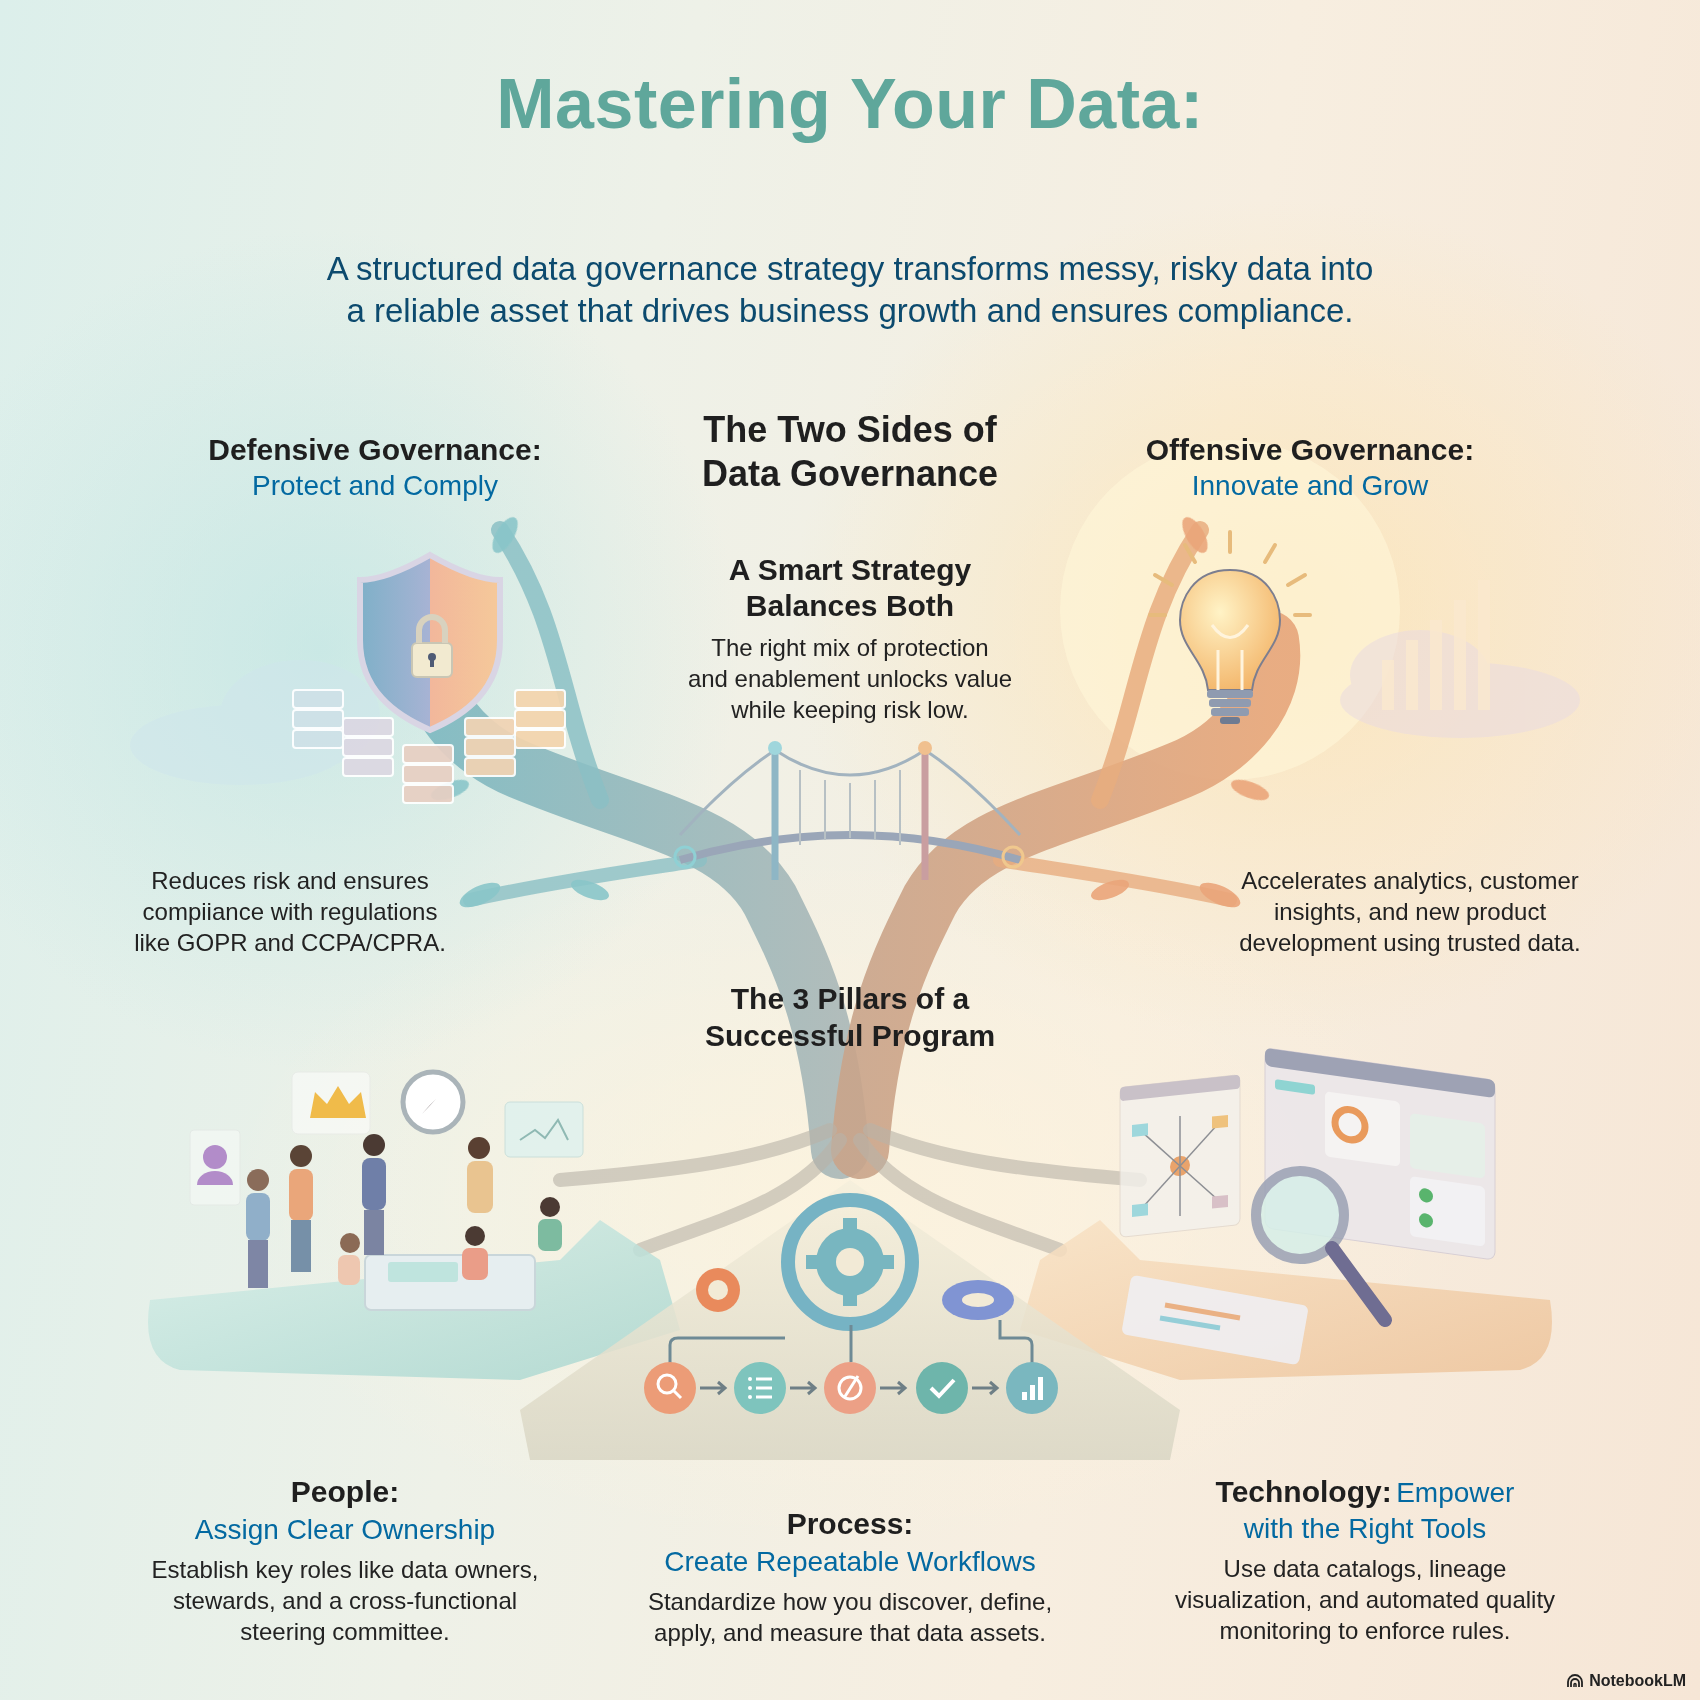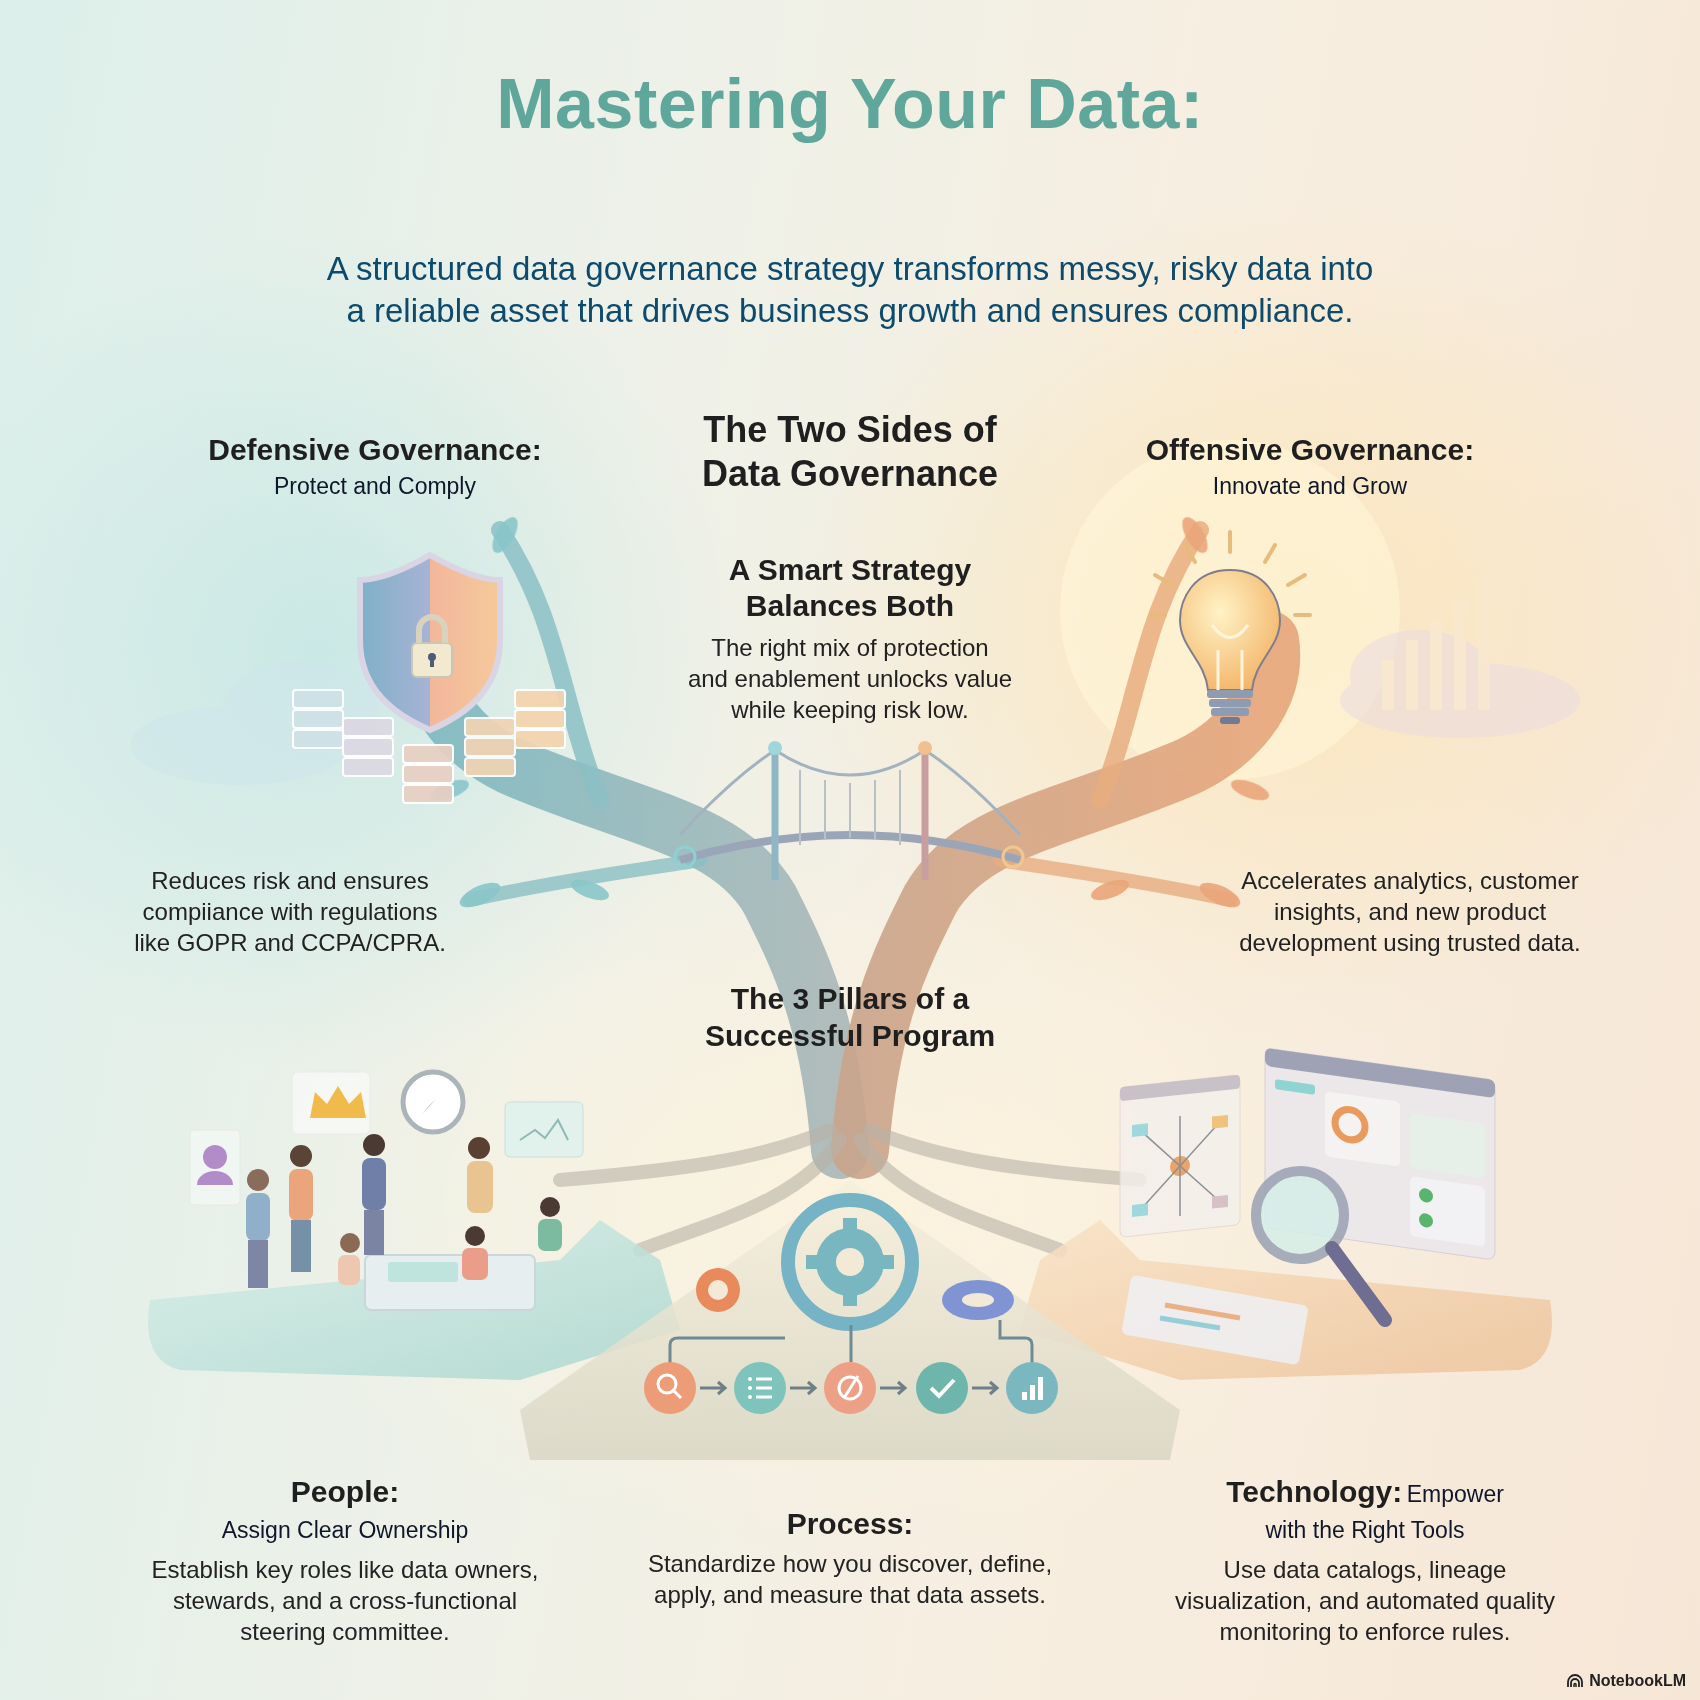--- a/index.html
+++ b/index.html
@@ -30,21 +30,21 @@
   .title .l2 { color: #4d8f8e; display: block; }
   .subtitle {
     left: 0; width: 1700px; top: 248px;
     text-align: center;
     font-size: 33px;
     line-height: 42px;
     color: #0c4a6e;
   }
 
   .hd { font-weight: 700; font-size: 30px; line-height: 36px; color: #1f1f1f; }
-  .sub { font-size: 23px; line-height: 36px; color: #0f172a; }
+  .sub { font-size: 28px; line-height: 36px; color: #0369a1; }
   .body { font-size: 24px; line-height: 31px; color: #222; }
 
   
   svg.scene { position: absolute; left: 0; top: 0; }
 
   .logo {
     right: 14px; bottom: 10px;
     font-size: 16px; font-weight: 700; color: #222;
     display: flex; align-items: center; gap: 6px;
   }
@@ -392,20 +392,21 @@
   <div class="sub" style="margin-top:2px;">Assign Clear Ownership</div>
   <div class="body" style="margin-top:6px;">
     <div>Establish key roles like data owners,</div>
     <div>stewards, and a cross-functional</div>
     <div>steering committee.</div>
   </div>
 </div>
 
 <div class="abs center" style="left:600px; width:500px; top:1506px;">
   <div class="hd">Process:</div>
+  <div class="sub" style="margin-top:2px;">Create Repeatable Workflows</div>
   <div class="body" style="margin-top:6px;">
     <div>Standardize how you discover, define,</div>
     <div>apply, and measure that data assets.</div>
   </div>
 </div>
 
 <div class="abs center" style="left:1130px; width:470px; top:1474px;">
   <div>
     <span class="hd">Technology:</span>
     <span class="sub">Empower</span>

